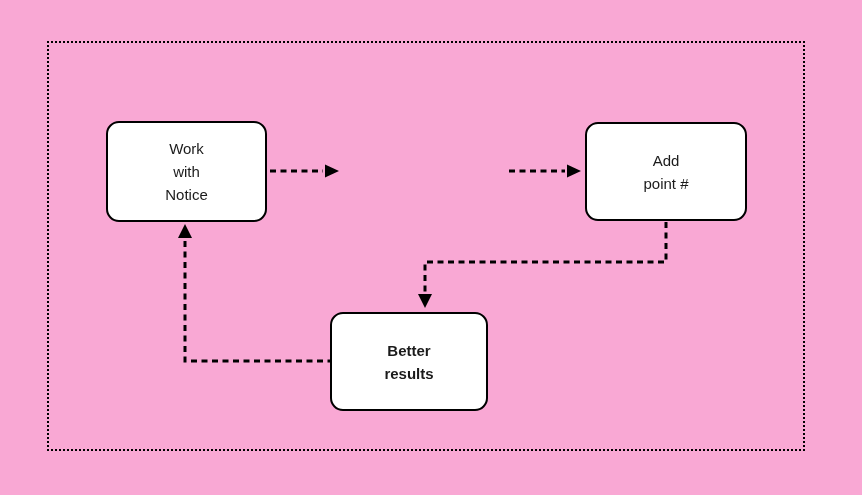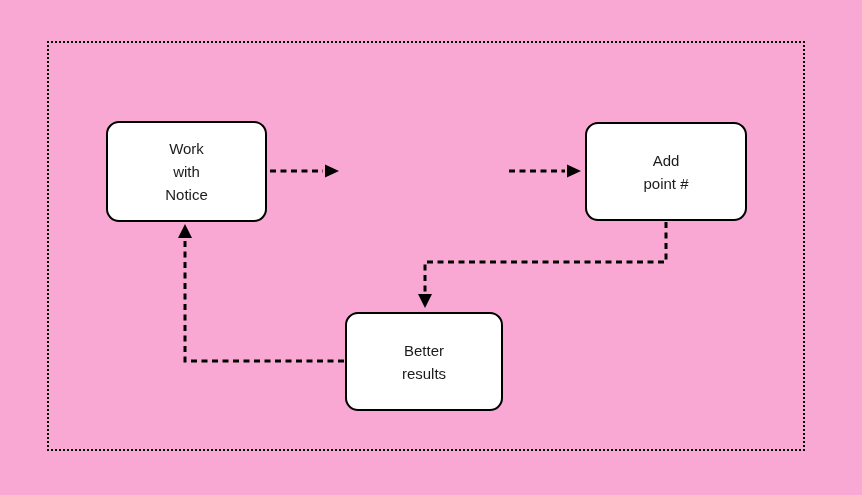--- a/index.html
+++ b/index.html
@@ -40,21 +40,21 @@
   .node .line {
     display: block;
     font-size: 15px;
     line-height: 23px;
     color: #1b1b1b;
     white-space: nowrap;
   }
   .node-work   { left: 106px; top: 121px; width: 161px; height: 101px; }
   .node-notice { left: 348px; top: 122px; width: 158px; height:  99px; }
   .node-add    { left: 585px; top: 122px; width: 162px; height:  99px; }
-  .node-better { left: 345px; top: 312px; width: 158px; height:  99px; }
+  .node-better { left: 330px; top: 312px; width: 158px; height:  99px; font-weight: bold; }
   svg.edges {
     position: absolute;
     left: 0;
     top: 0;
     width: 862px;
     height: 495px;
     z-index: 1;
   }
   svg.edges .dash {
     fill: none;

